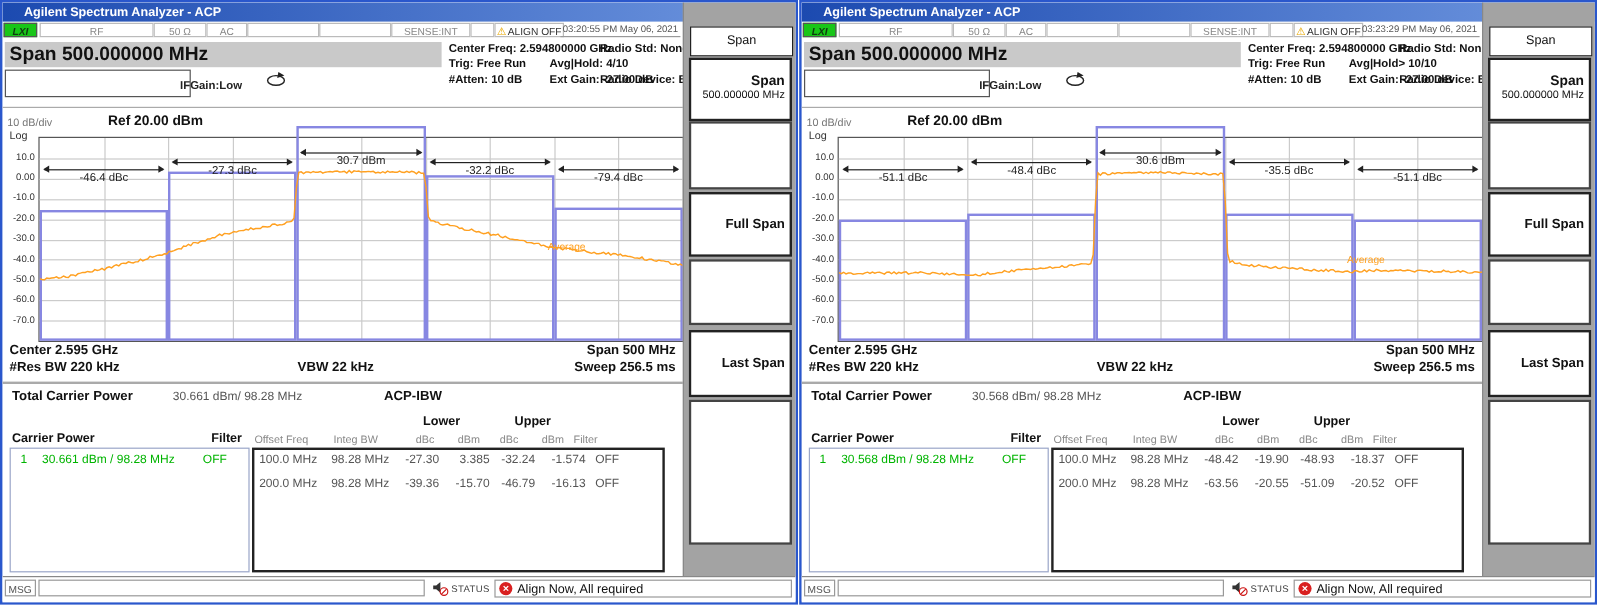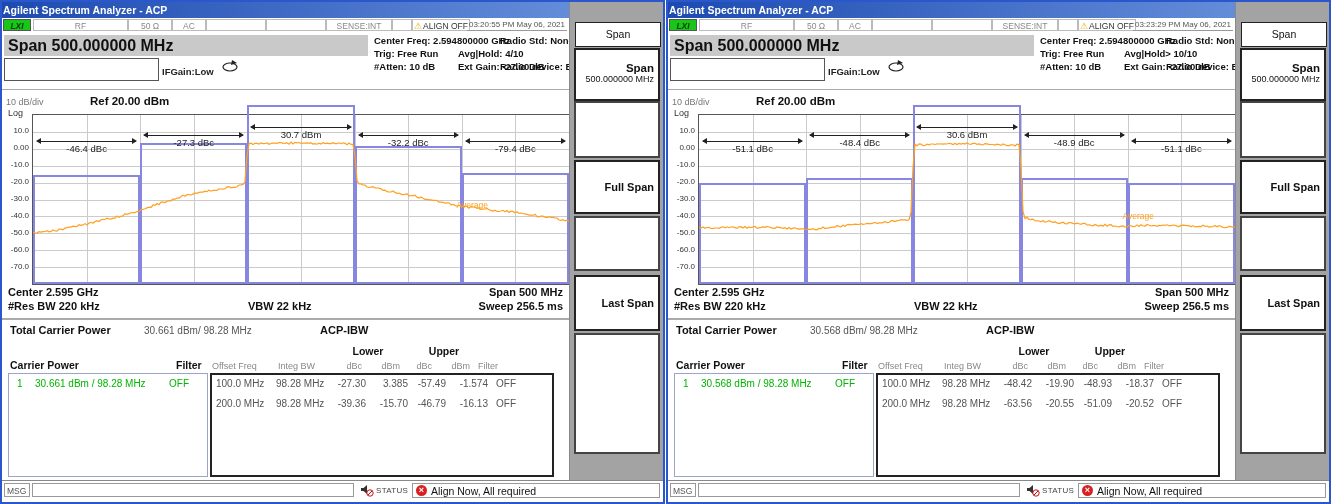--- a/index.html
+++ b/index.html
@@ -3,36 +3,36 @@
 <meta charset="utf-8">
 <style>
   html,body{margin:0;padding:0;background:#e8edf6;}
   #screen{position:relative;width:1331px;height:504px;background:#ffffff;
     font-family:"Liberation Sans", sans-serif; -webkit-font-smoothing:none;}
   .panel{position:absolute;top:0;width:661px;height:500px;border:2px solid #2a57cc;background:#ffffff;overflow:hidden;}
 
   
   .titlebar{position:absolute;left:0;top:0;width:661px;height:16px;
     background:linear-gradient(90deg,#1c4ab0,#6f97e0);color:#fff;font-size:10.5px;font-weight:bold;
-    line-height:16px;padding-left:1px;box-sizing:border-box;}
+    line-height:16px;padding-left:18px;box-sizing:border-box;}
 
   
   .statusrow{position:absolute;left:0;top:17px;width:567px;height:14px;font-size:8.5px;color:#888;}
   .scell{position:absolute;top:0;height:12px;line-height:12px;text-align:center;border:1px solid #bbb;box-sizing:border-box;background:#fff;}
   .lxi{position:absolute;left:1px;top:0;width:28px;height:12px;background:#18c618;color:#063;
     font-weight:bold;font-style:italic;font-size:8.5px;text-align:center;line-height:12px;border:1px solid #555;box-sizing:border-box;color:#103a10;}
   .alignoff{color:#333;}
   .warn{color:#e8a800;font-size:9px;margin-right:1px;}
   .tstamp{position:absolute;right:2px;top:1px;font-size:8px;color:#555;border-bottom:1px solid #999;padding:0 2px 1px 2px;}
 
   
   .spanbar{position:absolute;left:2px;top:33px;width:364px;height:21px;background:#c9c9c9;
     font-size:16px;font-weight:bold;color:#111;line-height:21px;padding-left:4px;box-sizing:border-box;}
   .inputbox{position:absolute;left:2px;top:56px;width:153px;height:21px;background:#fff;border:1px solid #555;}
-  .ifgain{position:absolute;left:160px;top:64px;font-size:9.5px;font-weight:bold;color:#222;}
+  .ifgain{position:absolute;left:148px;top:64px;font-size:9.5px;font-weight:bold;color:#222;}
   .looparrow{position:absolute;left:218px;top:58px;}
   .ann{position:absolute;font-size:9.5px;font-weight:bold;color:#111;white-space:nowrap;}
   .a-cf{left:372px;top:33px;}
   .a-trig{left:372px;top:46px;}
   .a-avg{left:456px;top:46px;}
   .a-att{left:372px;top:59px;}
   .a-ext{left:456px;top:59px;}
   .a-rstd{left:498px;top:33px;}
   .a-rdev{left:498px;top:59px;}
   .sep1{position:absolute;left:0;top:87px;width:567px;height:1px;background:#aaa;}
@@ -266,21 +266,21 @@
           <span class="g-fil">OFF</span>
         </div>
       </div>
 
       <div class="offsetbox">
         <div class="orow" style="top:3px;">
           <span class="o0">100.0 MHz</span>
           <span class="o1">98.28 MHz</span>
           <span class="o2">-27.30</span>
           <span class="o3">3.385</span>
-          <span class="o4">-57.49</span>
+          <span class="o4">-32.24</span>
           <span class="o5">-1.574</span>
           <span class="o6">OFF</span>
         </div>
         <div class="orow" style="top:23px;">
           <span class="o0">200.0 MHz</span>
           <span class="o1">98.28 MHz</span>
           <span class="o2">-39.36</span>
           <span class="o3">-15.70</span>
           <span class="o4">-46.79</span>
           <span class="o5">-16.13</span>
@@ -415,21 +415,21 @@
             <div class="arrow" style="left: 214.4px; width: 107.2px; top: 11.83px;">
               <span class="aline"></span>
               <span class="ahl"></span>
               <span class="ahr"></span>
               <span class="albl">30.6 dBm</span>
             </div>
             <div class="arrow" style="left: 321.6px; width: 107.2px; top: 20.28px;">
               <span class="aline"></span>
               <span class="ahl"></span>
               <span class="ahr"></span>
-              <span class="albl">-48.9 dBc</span>
+              <span class="albl">-35.5 dBc</span>
             </div>
             <div class="arrow" style="left: 428.8px; width: 107.2px; top: 26.195px;">
               <span class="aline"></span>
               <span class="ahl"></span>
               <span class="ahr"></span>
               <span class="albl">-51.1 dBc</span>
             </div>
           </div>
         <span class="avglab" style="color: rgb(255, 160, 32); left: 423.44px; top: 96.47px;">Average</span>
       </div>

